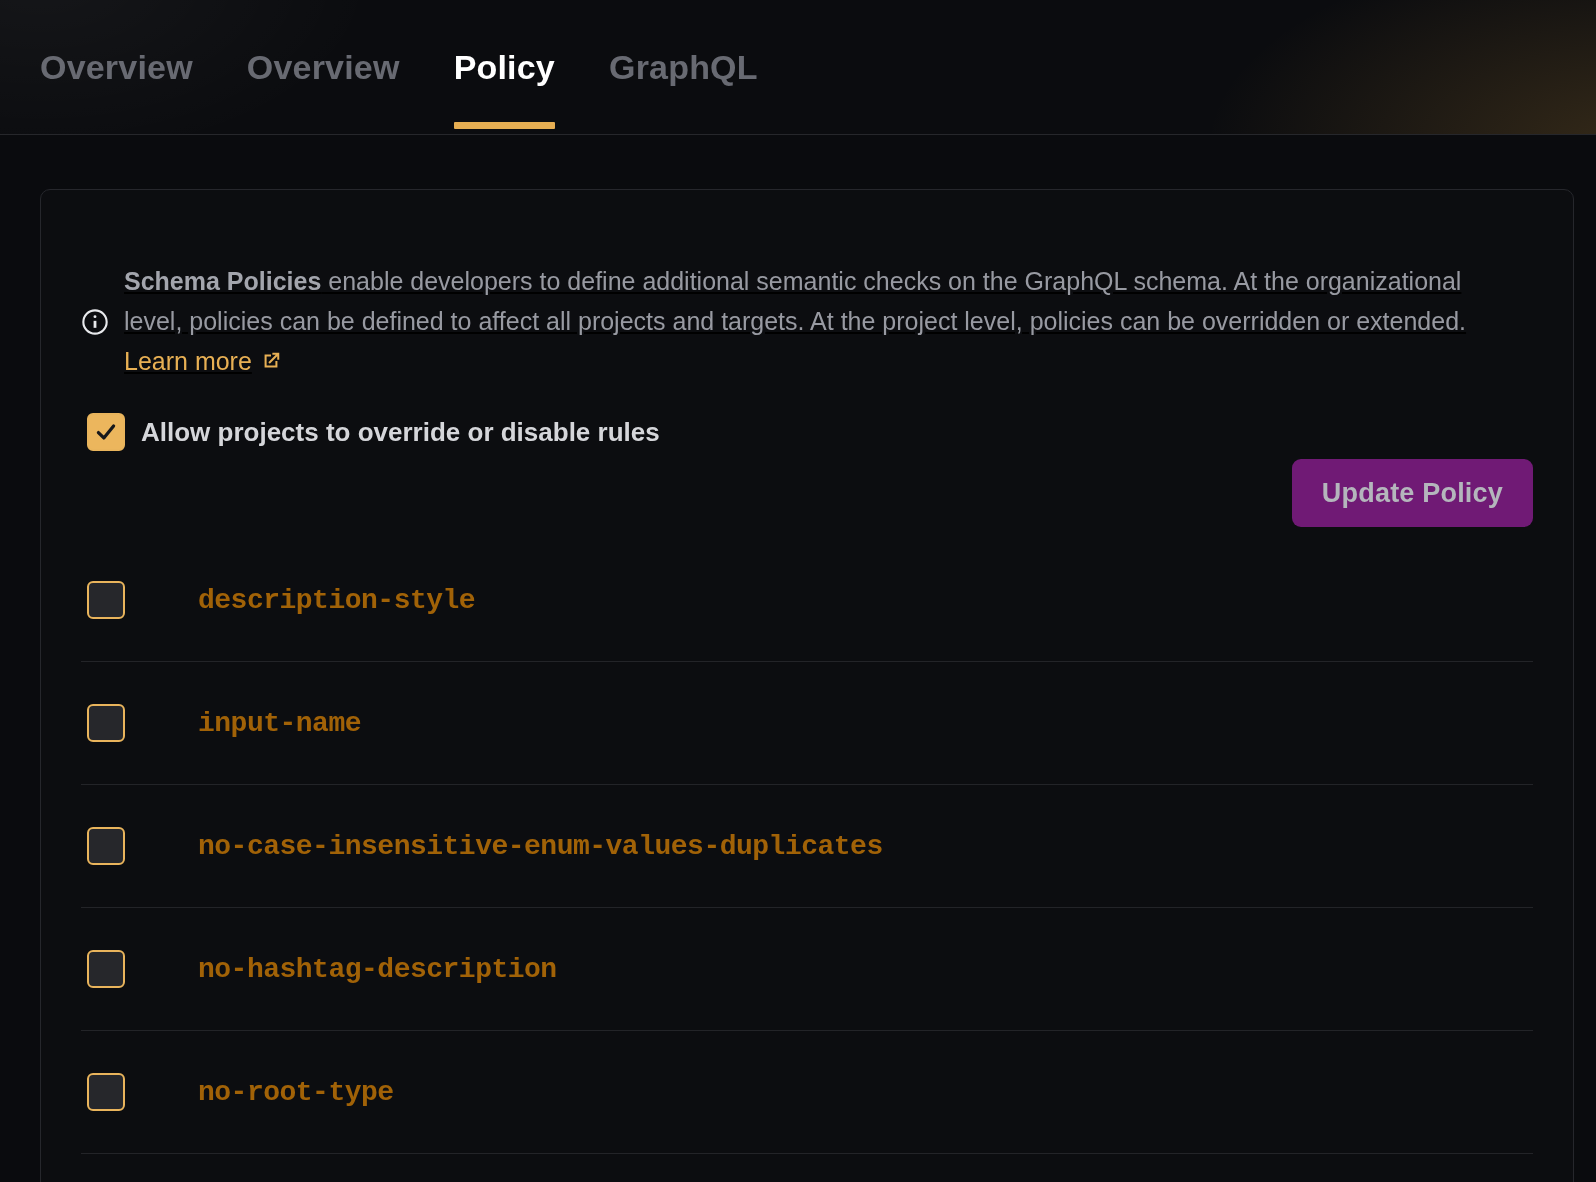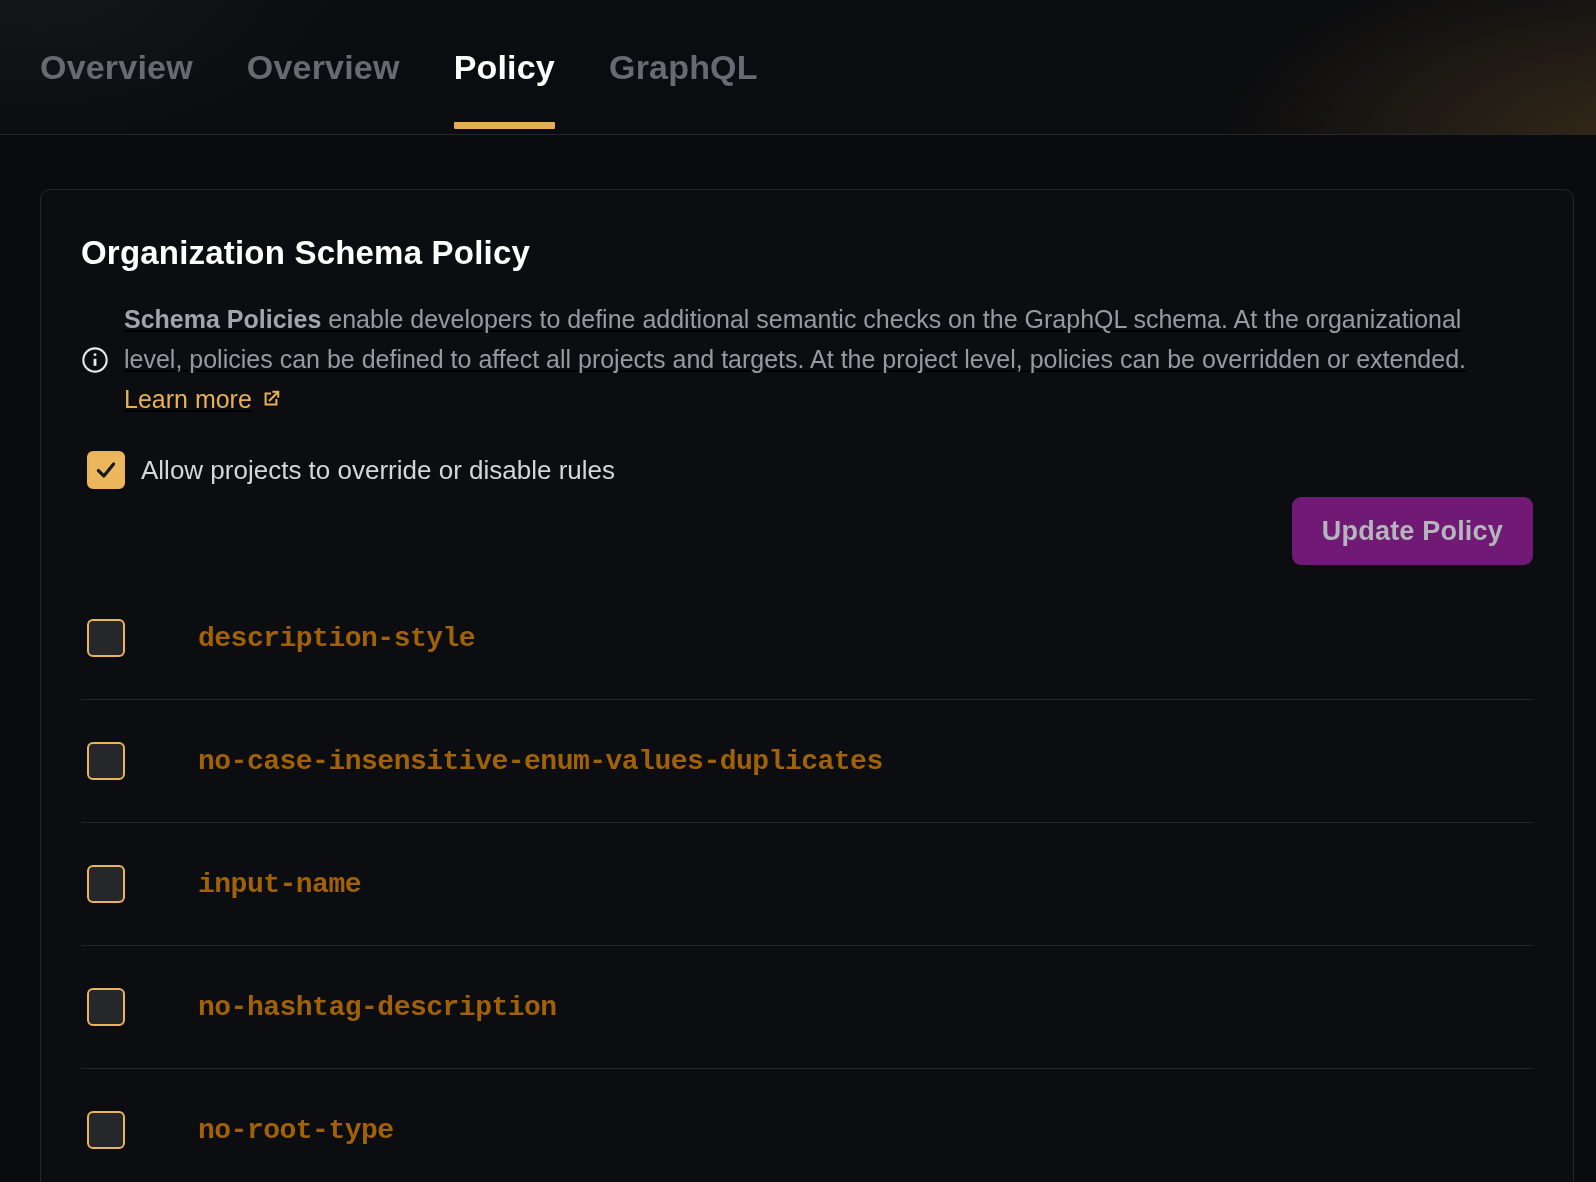--- a/index.html
+++ b/index.html
@@ -101,20 +101,21 @@
   .checkbox.checked { background: #ecb65d; }
   .checkbox svg { display: none; }
   .checkbox.checked svg { display: block; }
 
   .override-row {
     display: flex;
     align-items: center;
     gap: 16px;
     margin-top: 30px;
     padding-left: 6px;
+    font-weight: bold;
   }
   .override-label {
     color: #d5d6da;
     font-size: 26px;
     cursor: pointer;
   }
 
   
   .button-row {
     display: flex;
@@ -168,21 +169,20 @@
     <span>Policy</span>
     <div class="tab-underline"></div>
   </div>
   <div class="tab">
     <span>GraphQL</span>
   </div>
 </nav>
 
 <section class="card">
 
-  <h1 class="card-title">Organization Schema Policy</h1>
 
   <div class="info-row">
     <span class="info-icon-wrap">
       <svg width="28" height="28" viewBox="0 0 24 24" fill="none" stroke="currentColor" stroke-width="1.8">
         <circle cx="12" cy="12" r="10"></circle>
         <line x1="12" y1="11" x2="12" y2="17" stroke-width="2.4"></line>
         <circle cx="12" cy="7.4" r="1.25" fill="currentColor" stroke="none"></circle>
       </svg>
     </span>
     <p class="info-text"><span class="lead">Schema Policies</span><span> enable developers to define additional semantic checks on the GraphQL schema. At the organizational level, policies can be defined to affect all projects and targets. At the project level, policies can be overridden or extended. </span><a class="learn-link"><span>Learn more</span><span class="ext-icon"><svg width="22" height="22" viewBox="0 0 24 24" fill="currentColor">
@@ -206,30 +206,30 @@
 
   <div class="rules-list">
 
     <div class="rule-row">
       <div class="checkbox" role="checkbox" aria-checked="false"></div>
       <span class="rule-name">description-style</span>
     </div>
 
     <div class="rule-row">
       <div class="checkbox" role="checkbox" aria-checked="false"></div>
+      <span class="rule-name">input-name</span>
+    </div>
+
+    <div class="rule-row">
+      <div class="checkbox" role="checkbox" aria-checked="false"></div>
       <span class="rule-name">no-case-insensitive-enum-values-duplicates</span>
     </div>
 
     <div class="rule-row">
       <div class="checkbox" role="checkbox" aria-checked="false"></div>
-      <span class="rule-name">input-name</span>
-    </div>
-
-    <div class="rule-row">
-      <div class="checkbox" role="checkbox" aria-checked="false"></div>
       <span class="rule-name">no-hashtag-description</span>
     </div>
 
     <div class="rule-row">
       <div class="checkbox" role="checkbox" aria-checked="false"></div>
       <span class="rule-name">no-root-type</span>
     </div>
 
   </div>
 </section>

